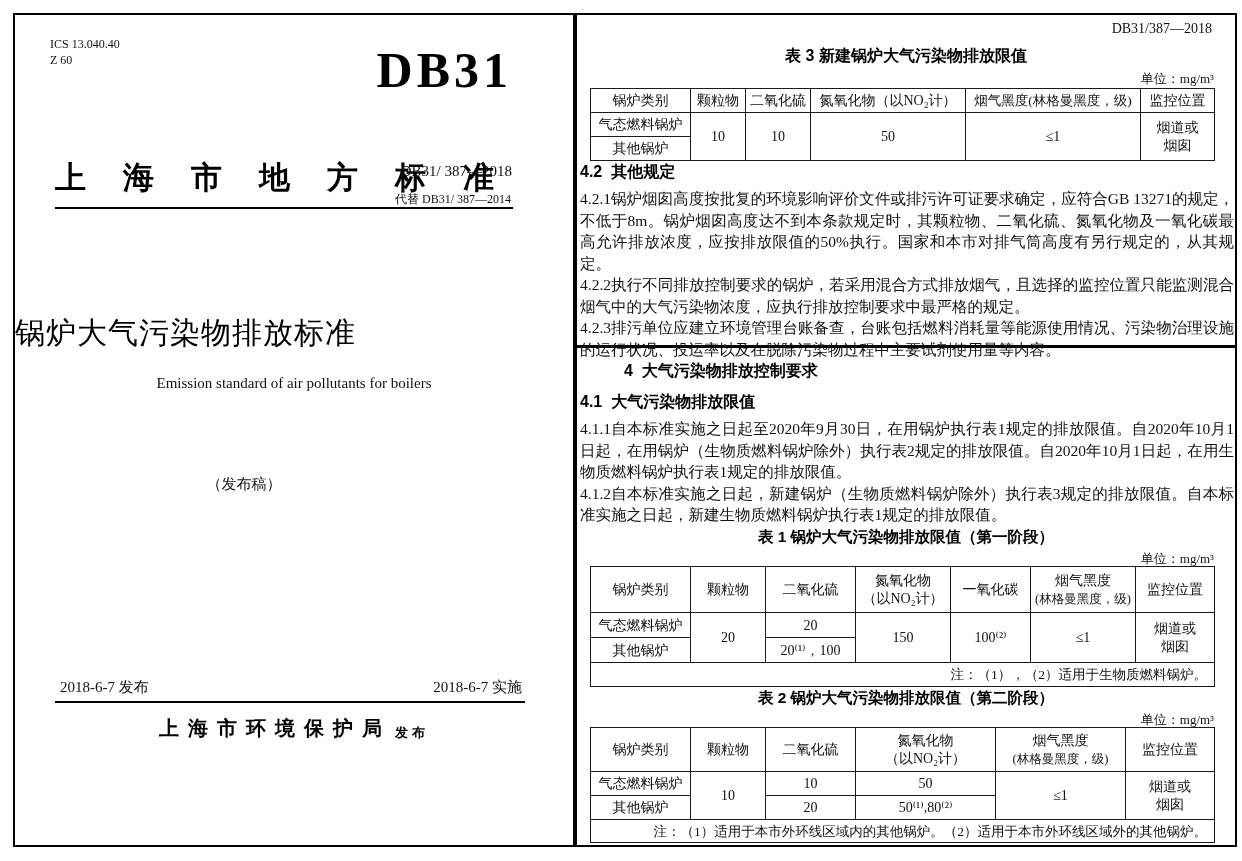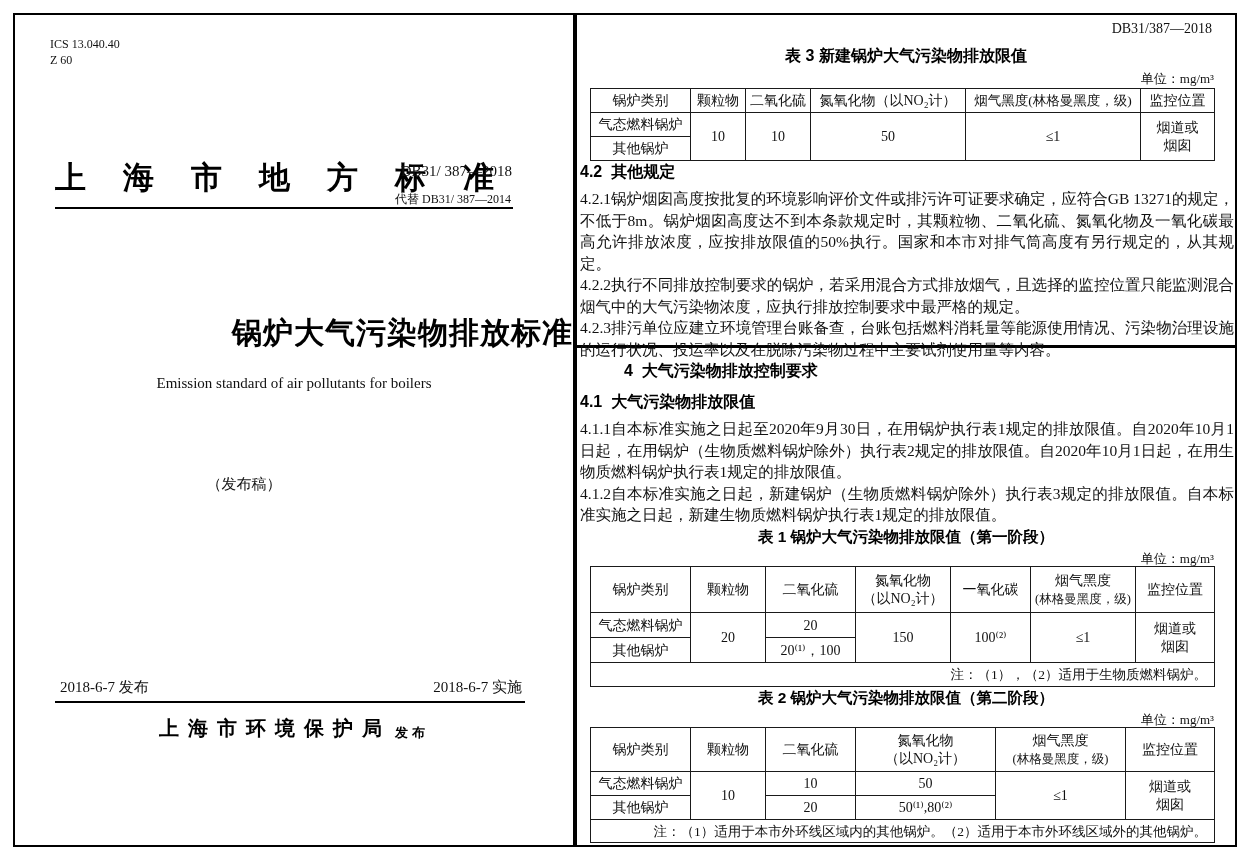--- a/index.html
+++ b/index.html
@@ -13,21 +13,21 @@
   
   .ics{left:35px;top:22px;font-size:12px;line-height:15px;}
   .zcode{left:35px;top:38px;font-size:12px;line-height:15px;}
   .db31{left:300px;top:26px;width:197px;text-align:right;font-size:50px;font-weight:bold;
         letter-spacing:4px;font-family:"Liberation Serif","DejaVu Serif",serif;color:#000;}
   .stdname{left:40px;top:94px;font-size:31px;font-weight:600;letter-spacing:37px;white-space:nowrap;
            font-family:"Liberation Sans","DejaVu Sans",sans-serif;color:#000;margin-top:48px;}
   .docnum{left:280px;top:148px;width:217px;text-align:right;font-size:15px;}
   .replaces{left:280px;top:176px;width:216px;text-align:right;font-size:12px;}
   .rule1{left:40px;top:192px;width:458px;height:2px;background:#000;}
-  .titlecn{left:0;top:298px;width:558px;text-align:right;font-size:30px;font-weight:700;letter-spacing:1px;
+  .titlecn{left:0;top:298px;width:558px;text-align:left;font-size:30px;font-weight:400;letter-spacing:1px;
            font-family:"Liberation Sans","DejaVu Sans",sans-serif;color:#000;}
   .titleen{left:0;top:360px;width:558px;text-align:center;font-size:15px;}
   .draft{left:0;top:460px;width:458px;text-align:center;font-size:15px;}
   .dates{left:45px;top:663px;width:462px;display:flex;justify-content:space-between;font-size:15px;}
   .rule2{left:40px;top:686px;width:470px;height:2px;background:#000;}
   .issuers{left:0;top:694px;width:558px;display:flex;justify-content:center;align-items:flex-end;}
   .issuer-lines{display:flex;flex-direction:column;}
   .issuer1{font-size:20px;font-weight:700;letter-spacing:9px;line-height:27px;white-space:nowrap;
            font-family:"Liberation Sans","DejaVu Sans",sans-serif;color:#000;}
   .issuer2{font-size:20px;font-weight:700;letter-spacing:1.5px;line-height:27px;white-space:nowrap;
@@ -72,20 +72,21 @@
   .flow p{margin:0;font-size:15.5px;line-height:21.5px;text-align:justify;}
 </style>
 </head>
 <body>
 
 <div class="canvas">
   <div class="outer">
 
     <div class="abs ics">ICS 13.040.40</div>
     <div class="abs zcode">Z 60</div>
+    <div class="abs db31">DB31</div>
     <div class="abs stdname">上海市地方标准</div>
     <div class="abs docnum">DB31/ 387—2018</div>
     <div class="abs replaces">代替 DB31/ 387—2014</div>
     <div class="abs rule1"></div>
     <div class="abs titlecn">锅炉大气污染物排放标准</div>
     <div class="abs titleen">Emission standard of air pollutants for boilers</div>
     <div class="abs draft">（发布稿）</div>
     <div class="abs dates">
       <span>2018-6-7 发布</span>
       <span>2018-6-7 实施</span>

